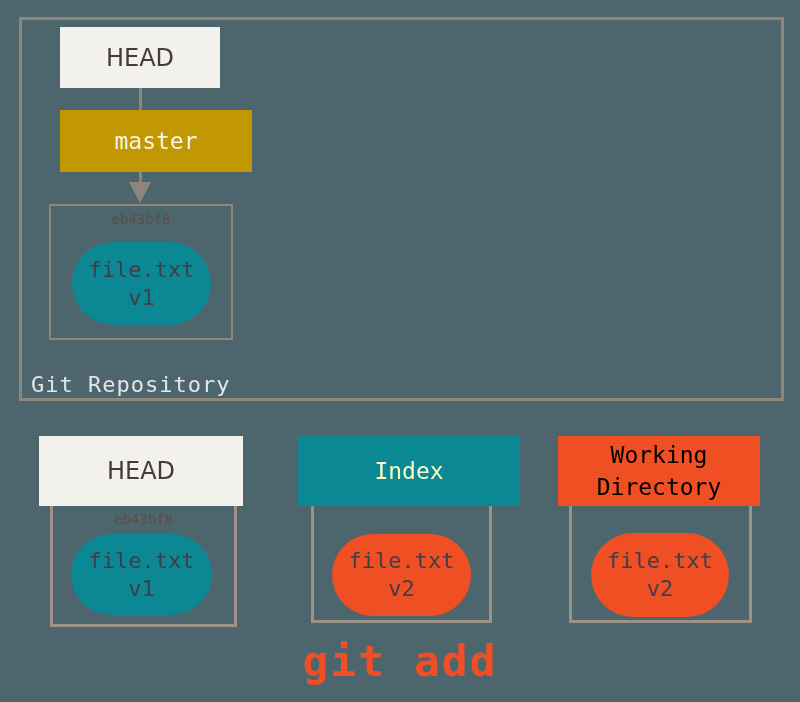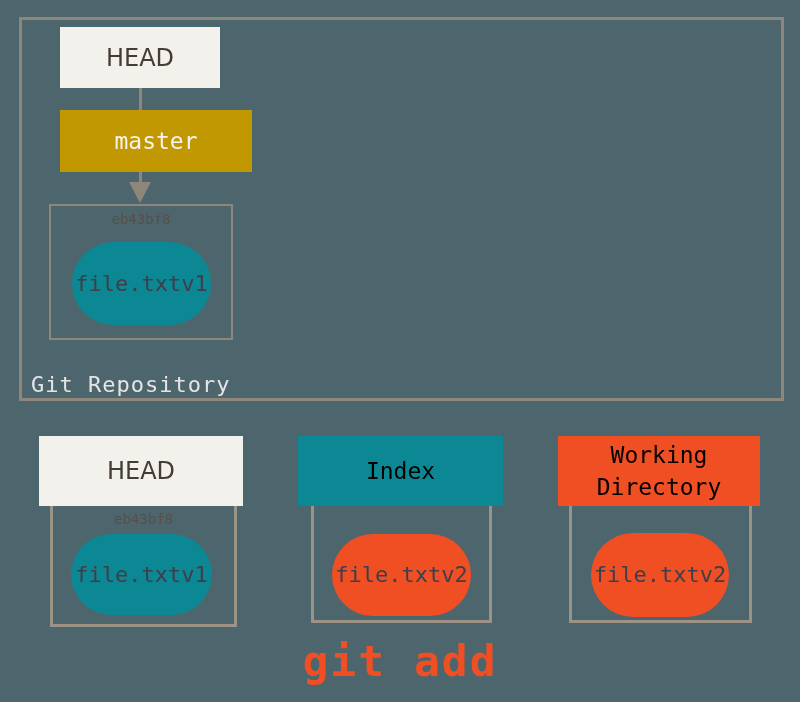--- a/index.html
+++ b/index.html
@@ -29,35 +29,35 @@
   .branch-box{
     left:60px;top:110px;width:192px;height:62px;background:#C29802;color:#F5F3EF;
     display:flex;align-items:center;justify-content:center;font-size:23px;z-index:2;
   }
 
   .commit-outline{left:49px;top:204px;width:184px;height:136px;border:2px solid #8F867B;}
   .hash{font-size:14px;color:#584F48;text-align:center;}
   .hash-top{left:49px;top:211px;width:184px;}
 
   .blob{
-    border-radius:42px;display:flex;flex-direction:row;align-items:center;justify-content:center;
+    border-radius:42px;display:flex;flex-direction:column;align-items:center;justify-content:center;
     font-size:22px;line-height:28px;color:#3F3E4A;text-align:center;
   }
   .blob.teal{background:#0C8895;}
   .blob.orange{background:#F04E23;}
   .blob-top{left:72px;top:242px;width:139px;height:83px;}
 
   
   .col-header{
     display:flex;align-items:center;justify-content:center;z-index:2;
     font-size:23px;line-height:32px;text-align:center;
   }
   .head2-header{left:39px;top:436px;width:204px;height:70px;background:#F2F1EB;color:#453D35;
     font-family:"DejaVu Sans","Liberation Sans",sans-serif;font-size:24px;}
-  .index-header{left:298px;top:436px;width:205px;height:70px;background:#0C8895;color:#000000;}
+  .index-header{left:298px;top:436px;width:222px;height:70px;background:#0C8895;color:#fef9c3;}
   .wd-header{left:558px;top:436px;width:202px;height:70px;background:#F04E23;color:#000000;padding:0 23px;}
 
   .sub-outline{border:3px solid #9D9286;z-index:0;}
   .head2-outline{left:50px;top:498px;width:187px;height:129px;}
   .index-outline{left:311px;top:498px;width:181px;height:125px;}
   .wd-outline{left:569px;top:498px;width:183px;height:125px;}
 
   .hash-bottom{left:50px;top:511px;width:187px;z-index:1;}
   .blob-head2{left:71px;top:534px;width:141px;height:81px;z-index:1;}
   .blob-index{left:332px;top:534px;width:139px;height:82px;z-index:1;}

